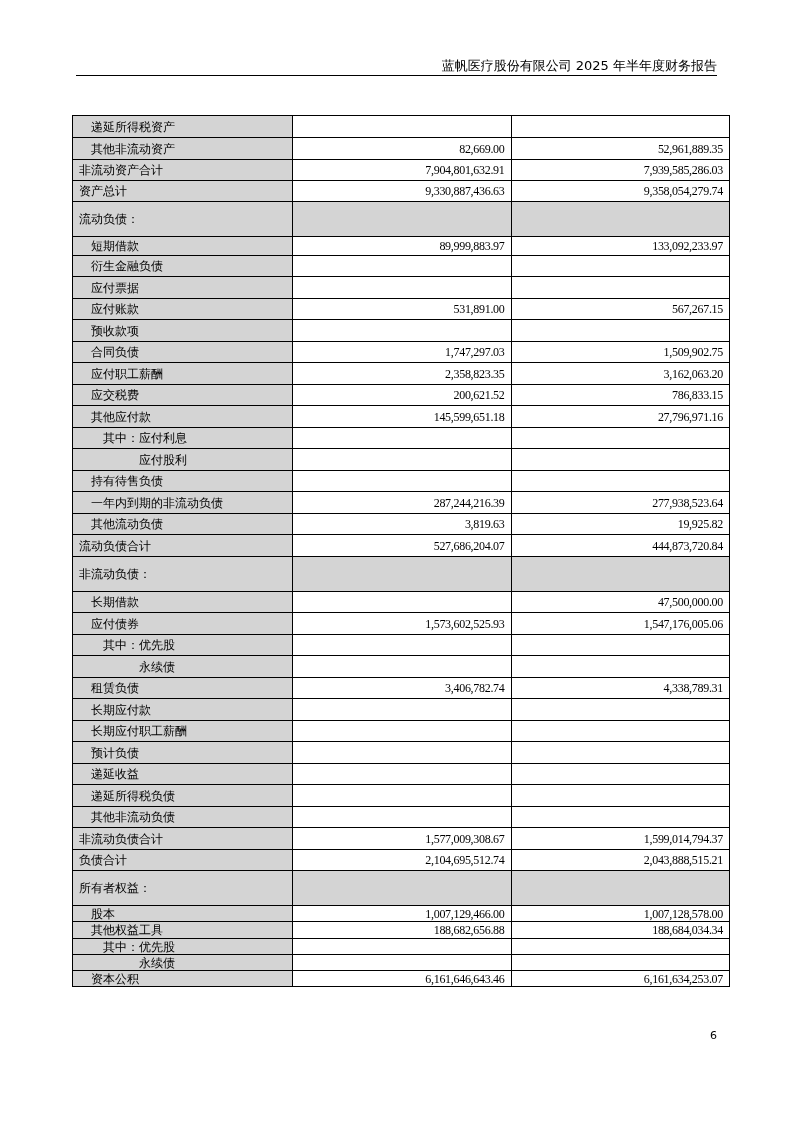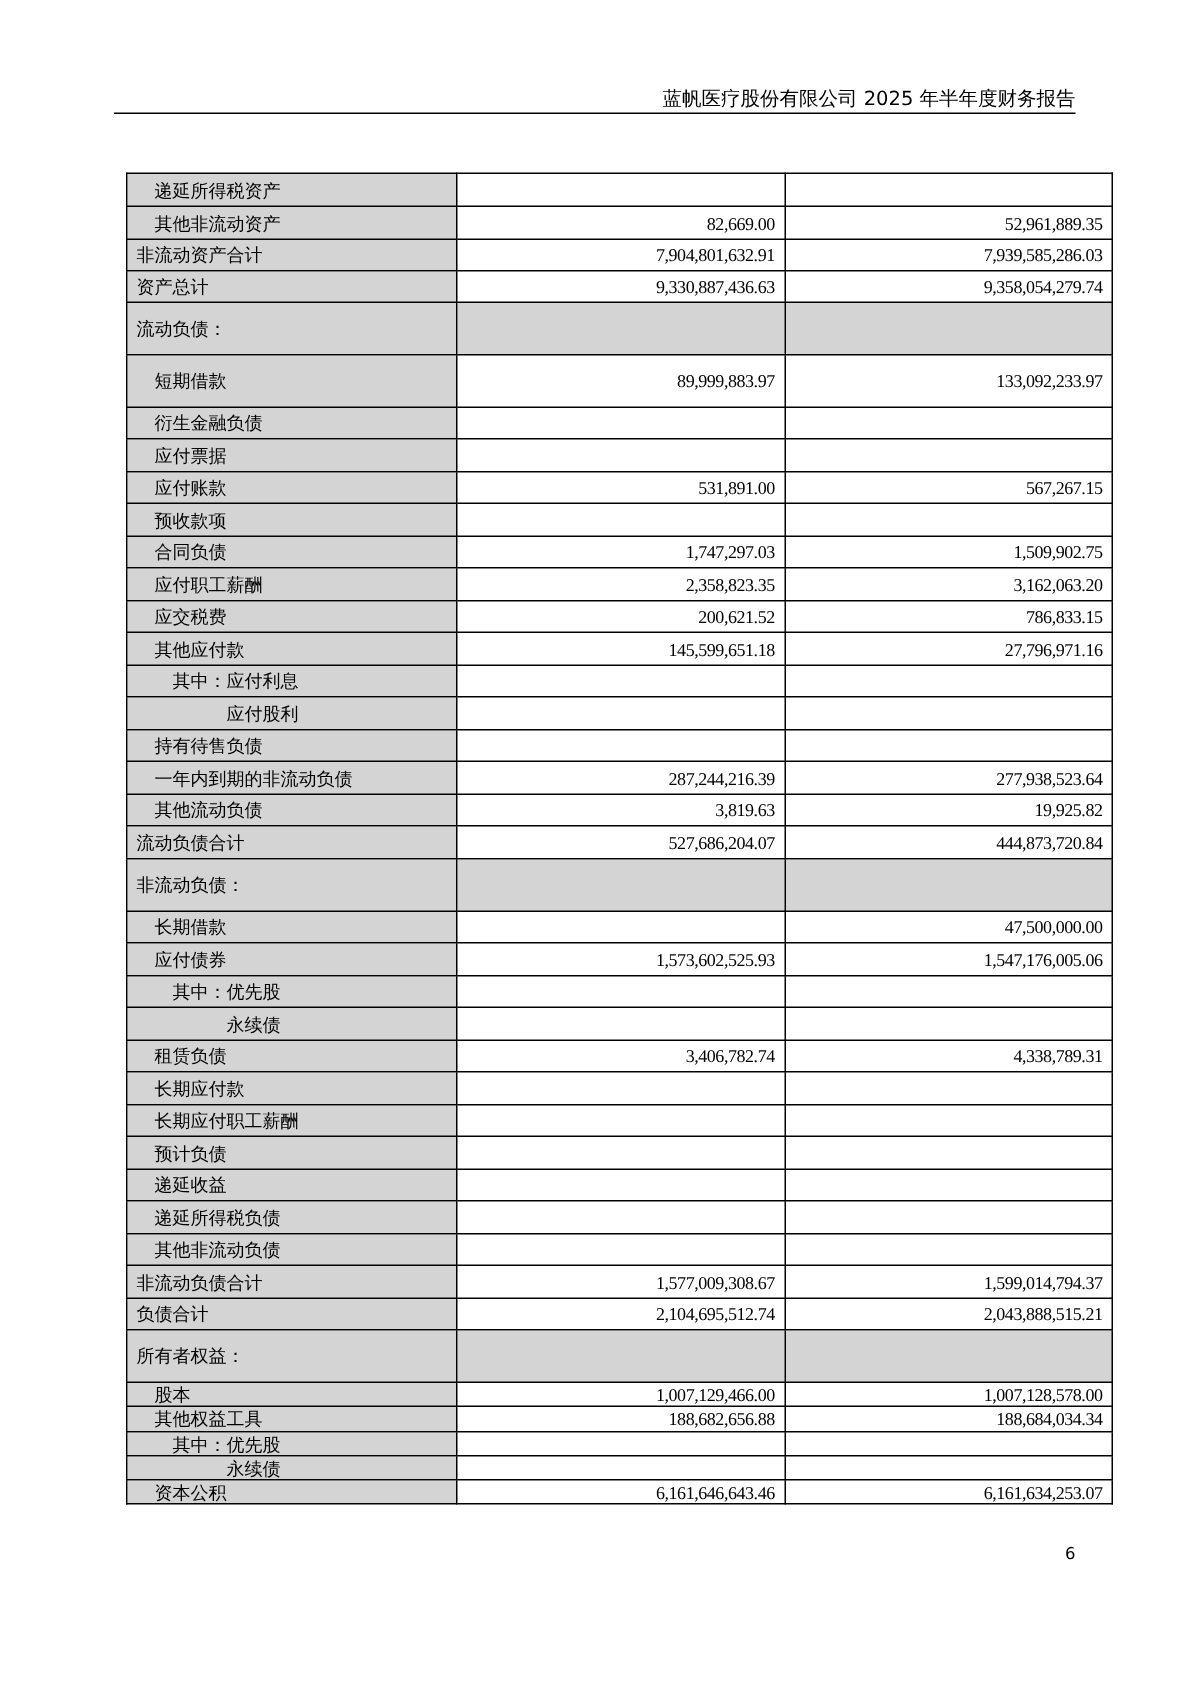--- a/index.html
+++ b/index.html
@@ -1,20 +1,20 @@
 <!DOCTYPE html>
 <html><head>
 <meta charset="utf-8">
 <style>
   html, body { margin: 0; padding: 0; background: #ffffff; }
   body { width: 793px; height: 1122px; position: relative; overflow: hidden;
          font-family: "DejaVu Sans", sans-serif; color: #000; }
   .header-title { position: absolute; right: 76px; top: 57px; font-size: 13px; white-space: nowrap; }
   .header-rule { position: absolute; left: 76px; right: 76px; top: 75px; border-top: 1px solid #000; }
-  table.bs { position: absolute; left: 84px; top: 115px; border-collapse: collapse; table-layout: fixed; width: 658px; }
+  table.bs { position: absolute; left: 72px; top: 115px; border-collapse: collapse; table-layout: fixed; width: 658px; }
   table.bs td { border: 1px solid #000; padding: 0 6px; font-size: 12px; line-height: 1; vertical-align: middle; overflow: hidden; white-space: nowrap; }
   td.label { background: #d4d4d4; width: 207px; font-size: 12.5px; }
   td.val { background: #fff; text-align: right; font-family: "Liberation Serif", serif; font-size: 13px; letter-spacing: -0.3px; }
   td.sec-val { background: #d4d4d4; }
   .ind1 { padding-left: 12px; display: inline-block; }
   .ind2 { padding-left: 24px; display: inline-block; text-align: center; }
   .ind3 { padding-left: 60px; display: inline-block; }
   .page-num { position: absolute; right: 76px; top: 1029px; font-size: 11px; }
 </style>
 </head>
@@ -43,21 +43,21 @@
       <tr style="height: 21px;">
         <td class="label"><span>资产总计</span></td>
         <td class="val">9,330,887,436.63</td>
         <td class="val">9,358,054,279.74</td>
       </tr>
       <tr style="height: 35px;">
         <td class="label"><span>流动负债：</span></td>
         <td class="val sec-val"></td>
         <td class="val sec-val"></td>
       </tr>
-      <tr style="height: 35px;">
+      <tr style="height: 19px;">
         <td class="label"><span class="ind1">短期借款</span></td>
         <td class="val">89,999,883.97</td>
         <td class="val">133,092,233.97</td>
       </tr>
       <tr style="height: 21px;">
         <td class="label"><span class="ind1">衍生金融负债</span></td>
         <td class="val"></td>
         <td class="val"></td>
       </tr>
       <tr style="height: 22px;">

